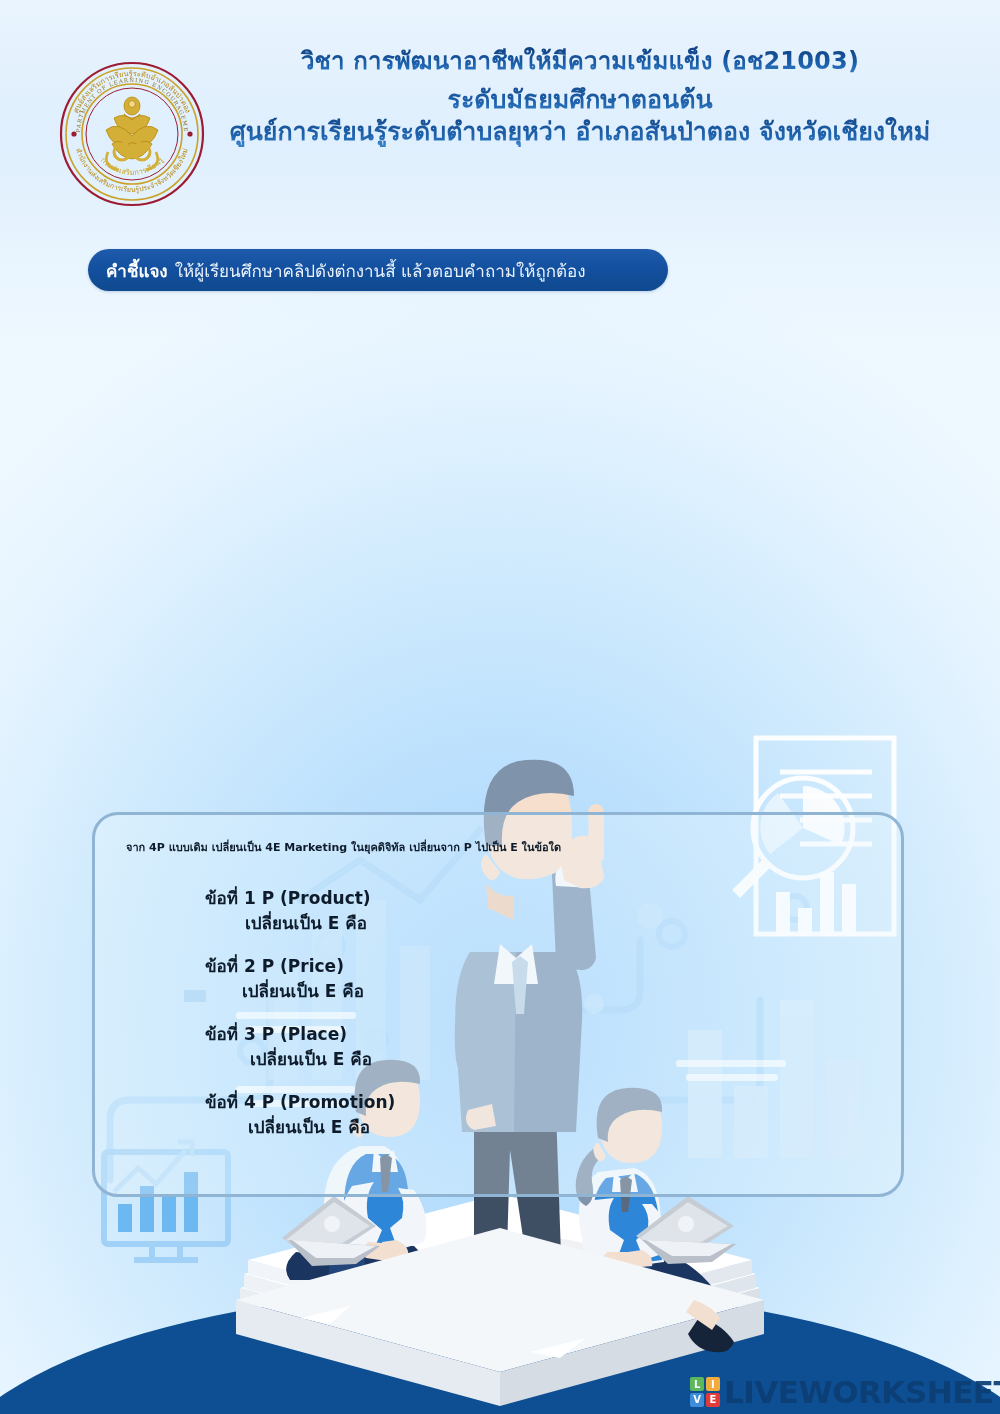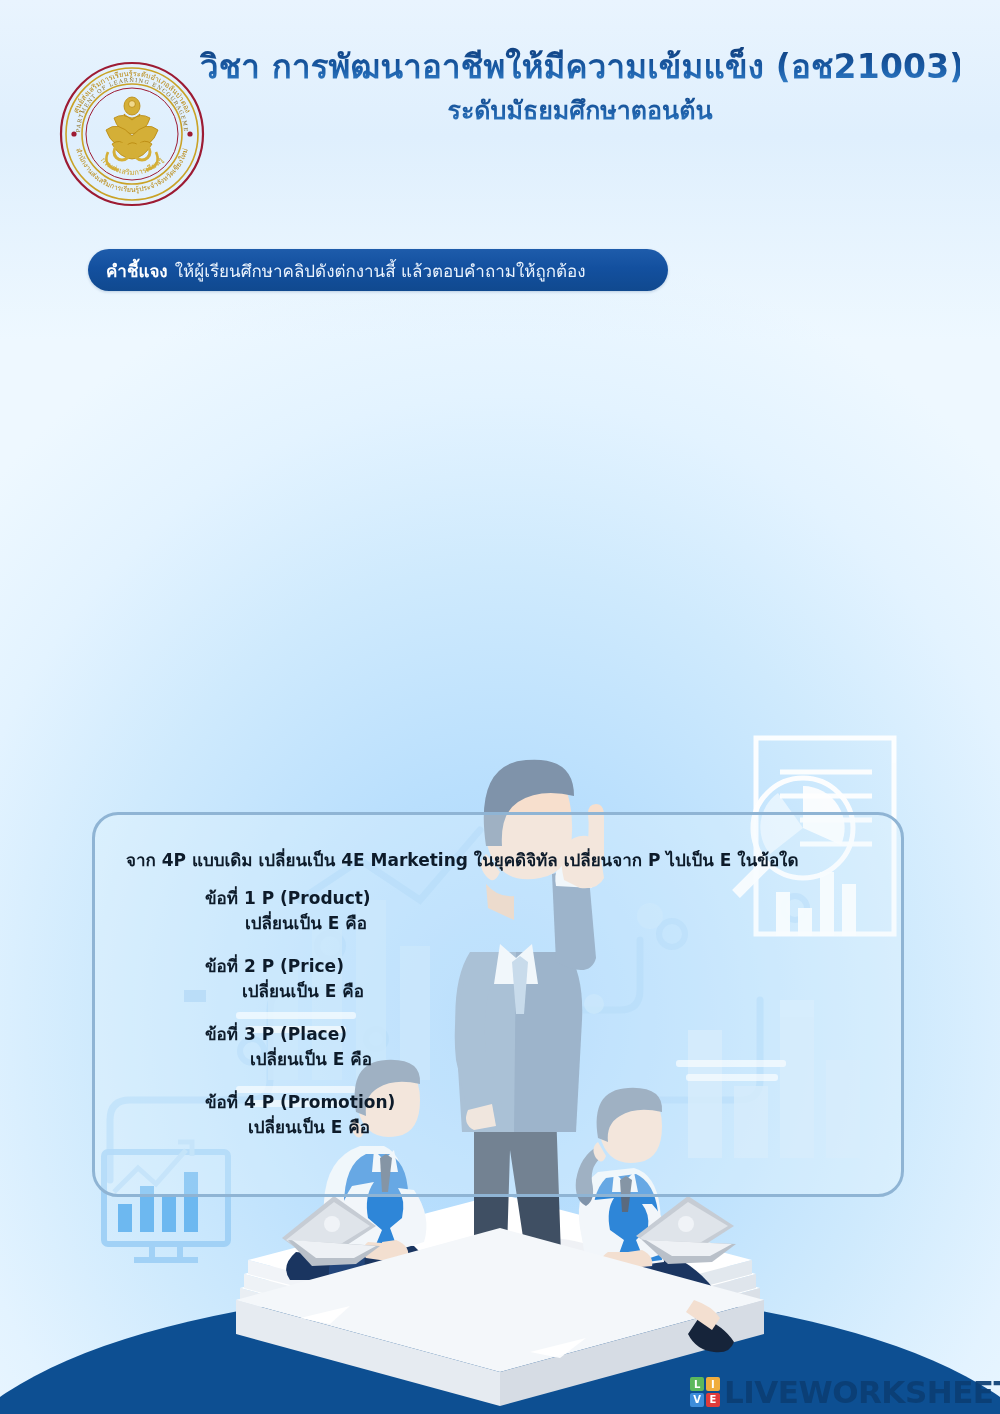--- a/index.html
+++ b/index.html
@@ -28,21 +28,21 @@
     position: absolute; left: 0; top: 46px; width: 1000px; height: 170px;
   }
   .seal {
     position: absolute; left: 58px; top: 14px; width: 148px; height: 148px;
   }
   .title-block {
     position: absolute; left: 200px; top: 0; width: 760px;
     text-align: center;
   }
   .title-main {
-    font-size: 33px; font-weight: bold; letter-spacing: .2px;
+    font-size: 24px; font-weight: bold; letter-spacing: .2px;
     color: #16539e;
     background: linear-gradient(180deg, #103f7e 0%, #1a5da8 55%, #3a87cf 100%);
     -webkit-background-clip: text; background-clip: text;
     -webkit-text-fill-color: transparent;
     line-height: 1.28; white-space: nowrap;
   }
   .title-sub1 {
     font-size: 25px; font-weight: bold; color: #15559f;
     background: linear-gradient(180deg, #13498c 0%, #1f63ad 60%, #3e8ad0 100%);
     -webkit-background-clip: text; background-clip: text;
@@ -81,23 +81,22 @@
   .qcard {
     position: absolute; left: 92px; top: 812px;
     width: 812px; height: 385px;
     border: 3px solid #8fb4d4;
     border-radius: 26px;
     background: rgba(236,247,255,0.30);
     box-sizing: border-box;
   }
   .qtext {
     position: absolute; left: 126px; top: 838px; width: 790px;
-    font-size: 17px; font-weight: bold; color: #0d1b2a;
+    font-size: 11px; font-weight: bold; color: #0d1b2a;
     white-space: nowrap;
-    margin-top: 8px;
   }
   .opts { position: absolute; left: 0; top: 884px; width: 1000px; }
   .opt { position: relative; height: 68px; }
   .opt .l1 {
     position: absolute; left: 168px; font-size: 17px; font-weight: bold; color: #0d1b2a;
     white-space: nowrap;
     margin-left: 37px;
   }
   .opt .l2 {
     position: absolute; left: 225px; top: 25px;
@@ -381,20 +380,21 @@
       <path d="M54,84 q8,-6 14,2 q6,-6 12,-1 q6,-7 14,-1 q-8,14 -20,15 q-12,-1 -20,-15 Z"></path>
       <circle cx="64" cy="92" r="8" fill="none" stroke="#d4af37" stroke-width="3"></circle>
       <circle cx="84" cy="92" r="8" fill="none" stroke="#d4af37" stroke-width="3"></circle>
       <path d="M50,92 q-6,14 10,18 M98,92 q6,14 -10,18" fill="none" stroke="#d4af37" stroke-width="2.6"></path>
     </g>
   </svg>
 
   <div class="title-block">
     <div class="title-main">วิชา การพัฒนาอาชีพให้มีความเข้มแข็ง (อช21003)</div>
     <div class="title-sub1">ระดับมัธยมศึกษาตอนต้น</div>
+    <div class="title-sub2">ศูนย์การเรียนรู้ระดับตำบลยุหว่า อำเภอสันป่าตอง จังหวัดเชียงใหม่</div>
   </div>
 </div>
 
 <div class="instruction">
   <span class="label">คำชี้แจง</span>
   <span class="body">ให้ผู้เรียนศึกษาคลิปดังต่กงานสี้ แล้วตอบคำถามให้ถูกต้อง</span>
 </div>
 
 <div class="qcard"></div>
 <div class="qtext">จาก 4P แบบเดิม เปลี่ยนเป็น 4E Marketing ในยุคดิจิทัล เปลี่ยนจาก P ไปเป็น E ในข้อใด</div>

